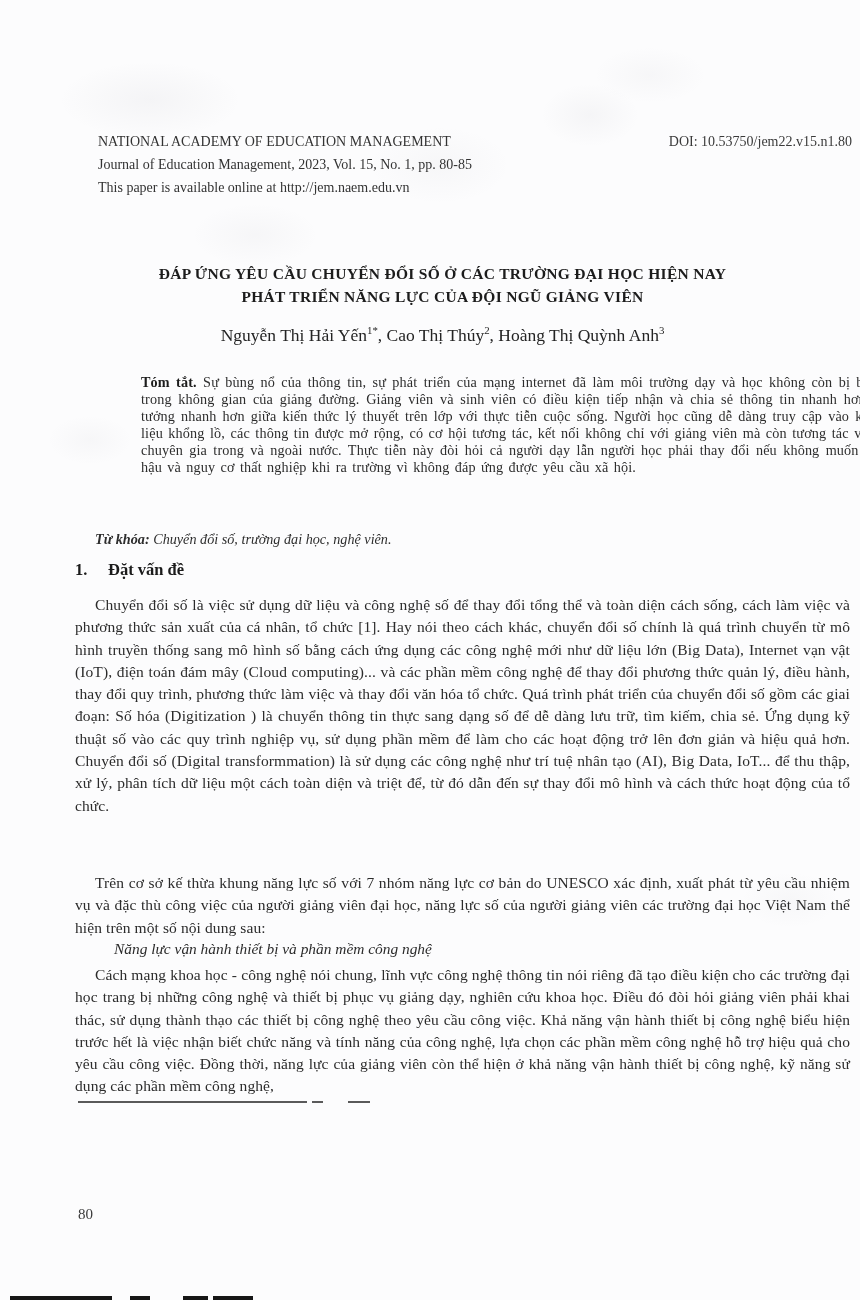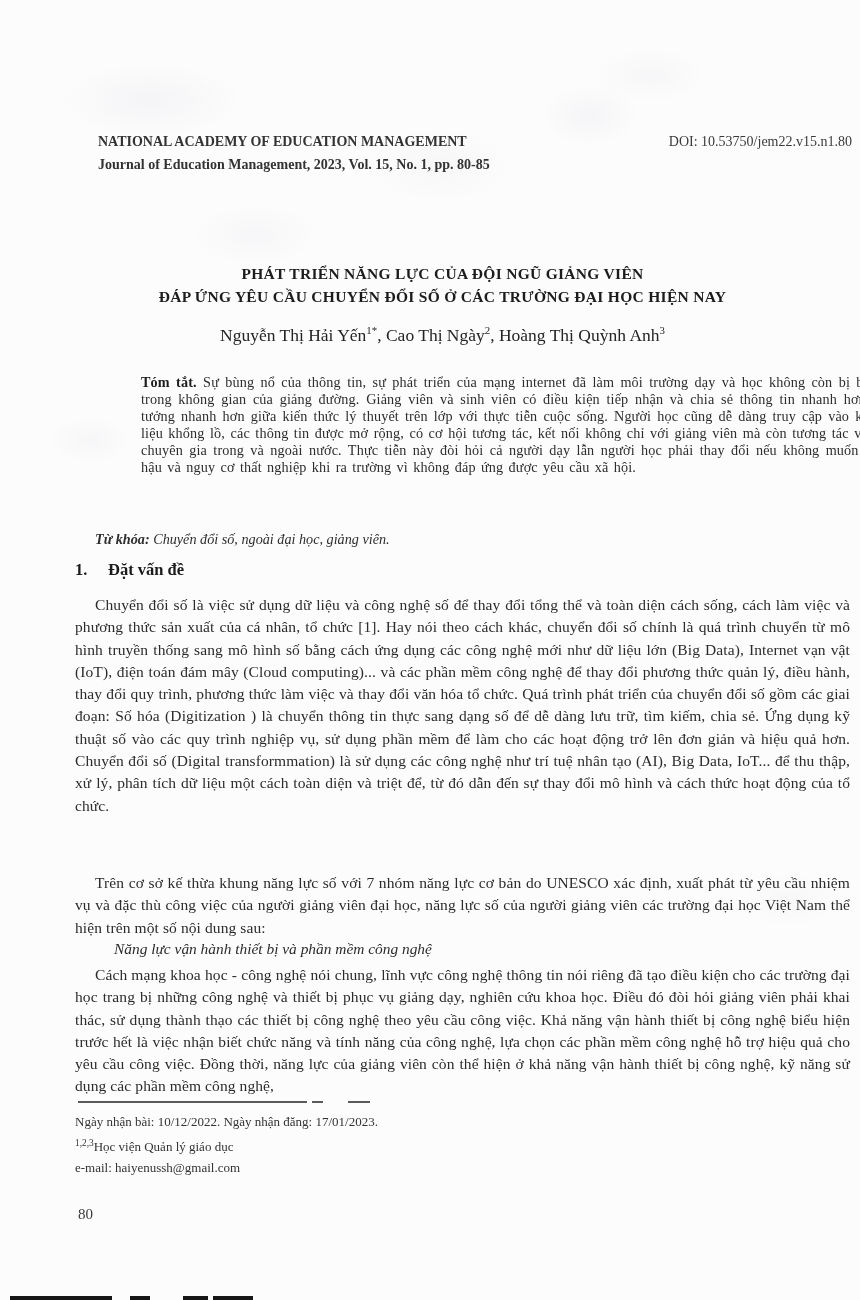--- a/index.html
+++ b/index.html
@@ -19,21 +19,21 @@
     font-family: "Liberation Serif", "DejaVu Serif", serif;
     color: #2a2a2a;
     overflow: hidden;
   }
 
   .hdr {
     position: absolute; left: 98px; top: 130px; width: 754px;
     display: flex; justify-content: space-between; align-items: flex-start;
     font-size: 14px; line-height: 23px; color: #333;
   }
-  .hdr .lines div { white-space: nowrap; font-weight: bold; }
+  .hdr .lines div { white-space: nowrap; }
   .hdr .doi { white-space: nowrap; color: #3a3a3a; }
 
   .title {
     position: absolute; left: 55px; top: 262px; width: 775px;
     text-align: center; font-weight: bold; font-size: 15.5px;
     line-height: 23px; letter-spacing: 0.3px; color: #1c1c1c;
   }
 
   .authors {
     position: absolute; left: 55px; top: 324px; width: 775px;
@@ -100,63 +100,59 @@
 </style>
 </head>
 <body>
 
 <div class="page">
 
   <div class="hdr">
     <div class="lines">
       <div>NATIONAL ACADEMY OF EDUCATION MANAGEMENT</div>
       <div>Journal of Education Management, 2023, Vol. 15, No. 1, pp. 80-85</div>
+      <div>This paper is available online at http://jem.naem.edu.vn</div>
     </div>
     <div class="doi">DOI: 10.53750/jem22.v15.n1.80</div>
   </div>
 
   <div class="title">
+    <div>ĐÁP ỨNG YÊU CẦU CHUYỂN ĐỔI SỐ Ở CÁC TRƯỜNG ĐẠI HỌC HIỆN NAY</div>
     <div>PHÁT TRIỂN NĂNG LỰC CỦA ĐỘI NGŨ GIẢNG VIÊN</div>
-    <div>ĐÁP ỨNG YÊU CẦU CHUYỂN ĐỔI SỐ Ở CÁC TRƯỜNG ĐẠI HỌC HIỆN NAY</div>
   </div>
 
   <div class="authors">
-    <span>Nguyễn Thị Hải Yến</span><sup>1*</sup><span>, </span><span>Cao Thị Ngày</span><sup>2</sup><span>, </span><span>Hoàng Thị Quỳnh Anh</span><sup>3</sup>
+    <span>Nguyễn Thị Hải Yến</span><sup>1*</sup><span>, </span><span>Cao Thị Thúy</span><sup>2</sup><span>, </span><span>Hoàng Thị Quỳnh Anh</span><sup>3</sup>
   </div>
 
   <div class="abstract">
     <span class="lbl">Tóm tắt.</span><span> Sự bùng nổ của thông tin, sự phát triển của mạng internet đã làm môi trường dạy và học không còn bị bó hẹp trong không gian của giảng đường. Giảng viên và sinh viên có điều kiện tiếp nhận và chia sẻ thông tin nhanh hơn, liên tưởng nhanh hơn giữa kiến thức lý thuyết trên lớp với thực tiễn cuộc sống. Người học cũng dễ dàng truy cập vào kho dữ liệu khổng lồ, các thông tin được mở rộng, có cơ hội tương tác, kết nối không chỉ với giảng viên mà còn tương tác với các chuyên gia trong và ngoài nước. Thực tiễn này đòi hỏi cả người dạy lẫn người học phải thay đổi nếu không muốn bị tụt hậu và nguy cơ thất nghiệp khi ra trường vì không đáp ứng được yêu cầu xã hội.</span>
   </div>
 
   <div class="keywords">
-    <span class="lbl">Từ khóa:</span><span> Chuyển đổi số, ngoài đại học, giảng viên.</span>
+    <span class="lbl">Từ khóa:</span><span> Chuyển đổi số, trường đại học, nghệ viên.</span>
   </div>
 
   <div class="sec-head sec1-head">
     <span class="num">1.</span><span>Đặt vấn đề</span>
   </div>
 
   <div class="para para1">Chuyển đổi số là việc sử dụng dữ liệu và công nghệ số để thay đổi tổng thể và toàn diện cách sống, cách làm việc và phương thức sản xuất của cá nhân, tổ chức [1]. Hay nói theo cách khác, chuyển đổi số chính là quá trình chuyển từ mô hình truyền thống sang mô hình số bằng cách ứng dụng các công nghệ mới như dữ liệu lớn (Big Data), Internet vạn vật (IoT), điện toán đám mây (Cloud computing)... và các phần mềm công nghệ để thay đổi phương thức quản lý, điều hành, thay đổi quy trình, phương thức làm việc và thay đổi văn hóa tổ chức. Quá trình phát triển của chuyển đổi số gồm các giai đoạn: Số hóa (Digitization ) là chuyển thông tin thực sang dạng số để dễ dàng lưu trữ, tìm kiếm, chia sẻ. Ứng dụng kỹ thuật số vào các quy trình nghiệp vụ, sử dụng phần mềm để làm cho các hoạt động trở lên đơn giản và hiệu quả hơn. Chuyển đổi số (Digital transformmation) là sử dụng các công nghệ như trí tuệ nhân tạo (AI), Big Data, IoT... để thu thập, xử lý, phân tích dữ liệu một cách toàn diện và triệt để, từ đó dẫn đến sự thay đổi mô hình và cách thức hoạt động của tổ chức.</div>
 
 
   <div class="para para2">Trên cơ sở kế thừa khung năng lực số với 7 nhóm năng lực cơ bản do UNESCO xác định, xuất phát từ yêu cầu nhiệm vụ và đặc thù công việc của người giảng viên đại học, năng lực số của người giảng viên các trường đại học Việt Nam thể hiện trên một số nội dung sau:</div>
 
   <div class="subhead-italic">Năng lực vận hành thiết bị và phần mềm công nghệ</div>
 
   <div class="para para3">Cách mạng khoa học - công nghệ nói chung, lĩnh vực công nghệ thông tin nói riêng đã tạo điều kiện cho các trường đại học trang bị những công nghệ và thiết bị phục vụ giảng dạy, nghiên cứu khoa học. Điều đó đòi hỏi giảng viên phải khai thác, sử dụng thành thạo các thiết bị công nghệ theo yêu cầu công việc. Khả năng vận hành thiết bị công nghệ biểu hiện trước hết là việc nhận biết chức năng và tính năng của công nghệ, lựa chọn các phần mềm công nghệ hỗ trợ hiệu quả cho yêu cầu công việc. Đồng thời, năng lực của giảng viên còn thể hiện ở khả năng vận hành thiết bị công nghệ, kỹ năng sử dụng các phần mềm công nghệ,</div>
 
   <div class="fn-rule r1"></div>
   <div class="fn-rule r2"></div>
   <div class="fn-rule r3"></div>
 
-  <div class="footnotes">
-    <div>Ngày nhận bài: 10/12/2022. Ngày nhận đăng: 17/01/2023.</div>
-    <div><sup>1,2,3</sup><span>Học viện Quản lý giáo dục</span></div>
-    <div>e-mail: haiyenussh@gmail.com</div>
-  </div>
 
   <div class="page-number">80</div>
 
   <div class="scan-mark m1"></div>
   <div class="scan-mark m2"></div>
   <div class="scan-mark m3"></div>
   <div class="scan-mark m4"></div>
 
 </div>
 

